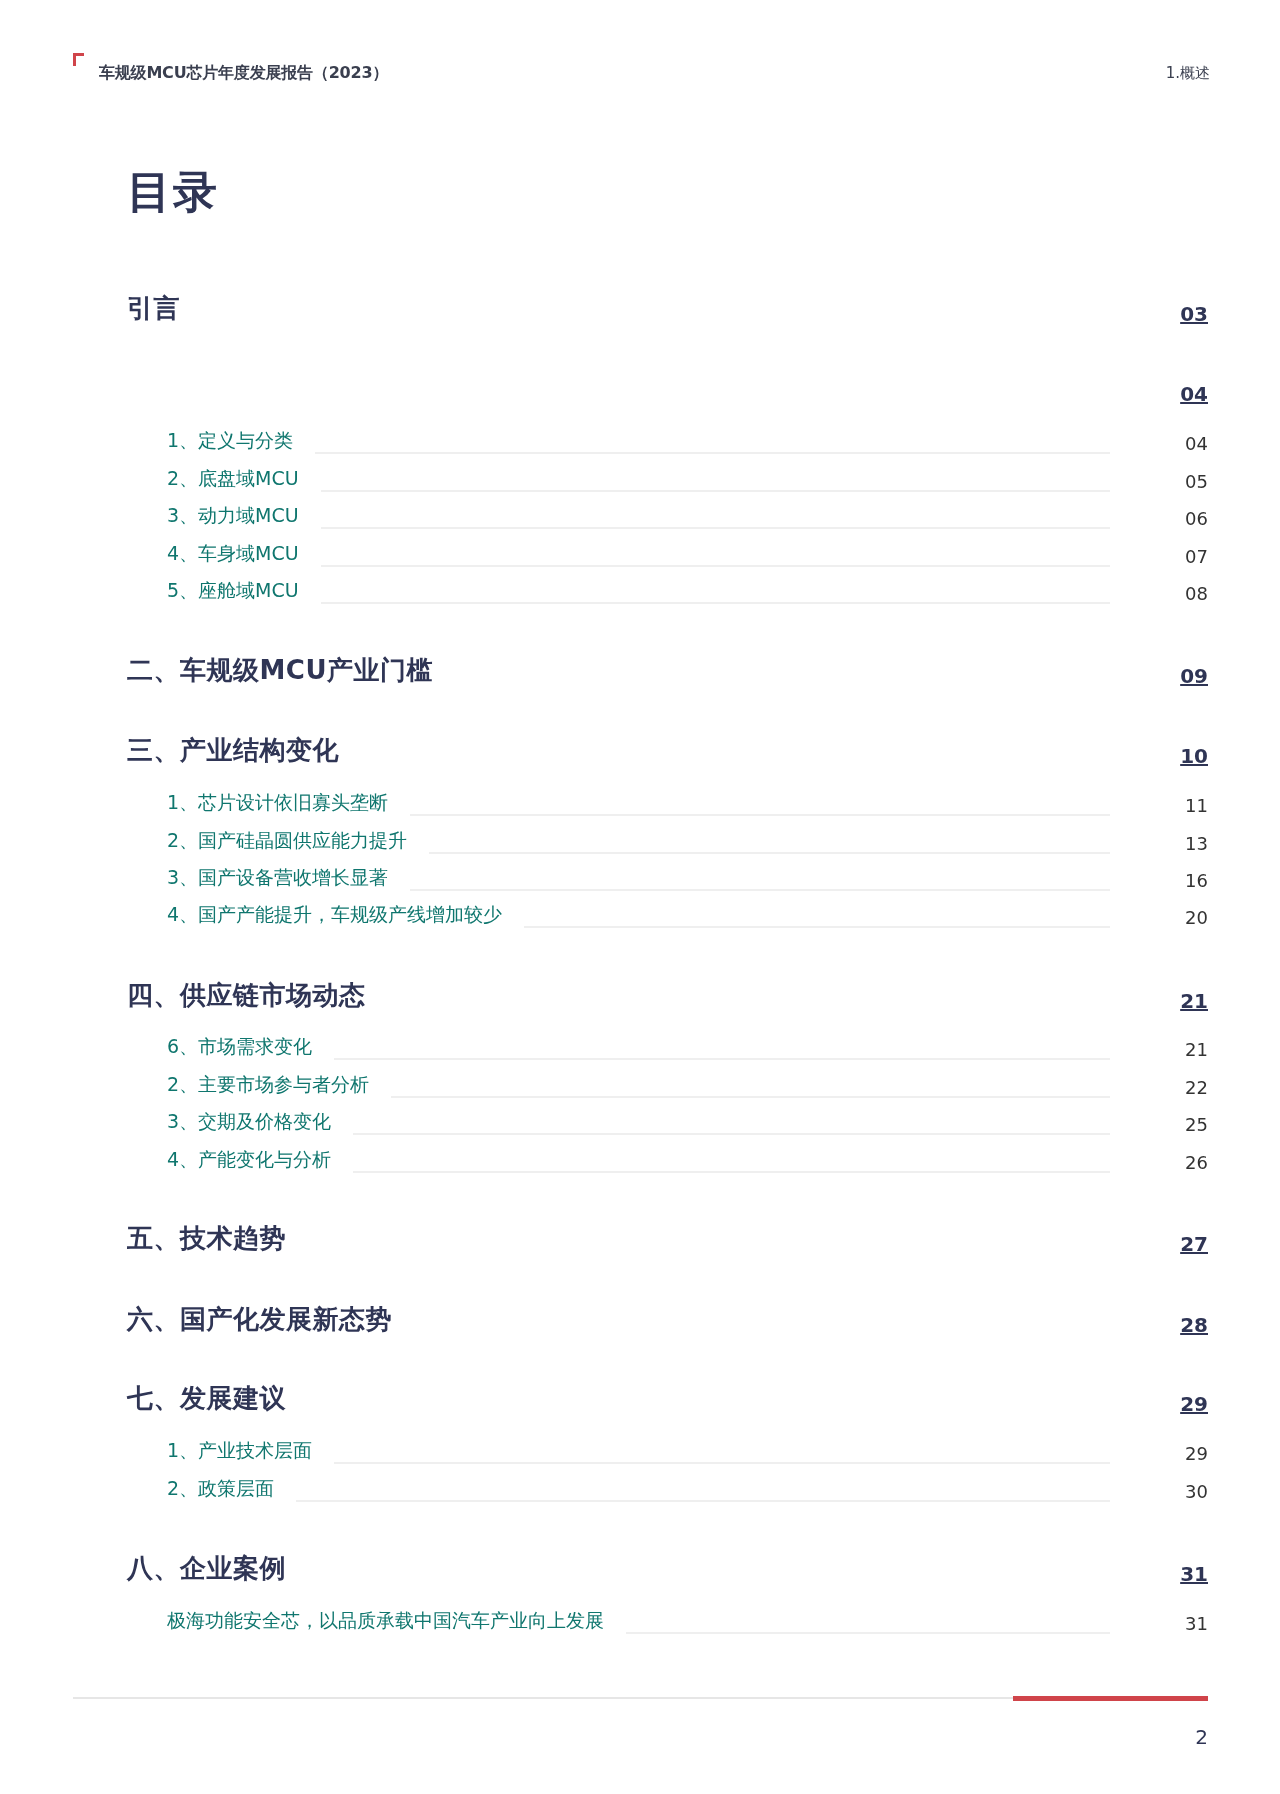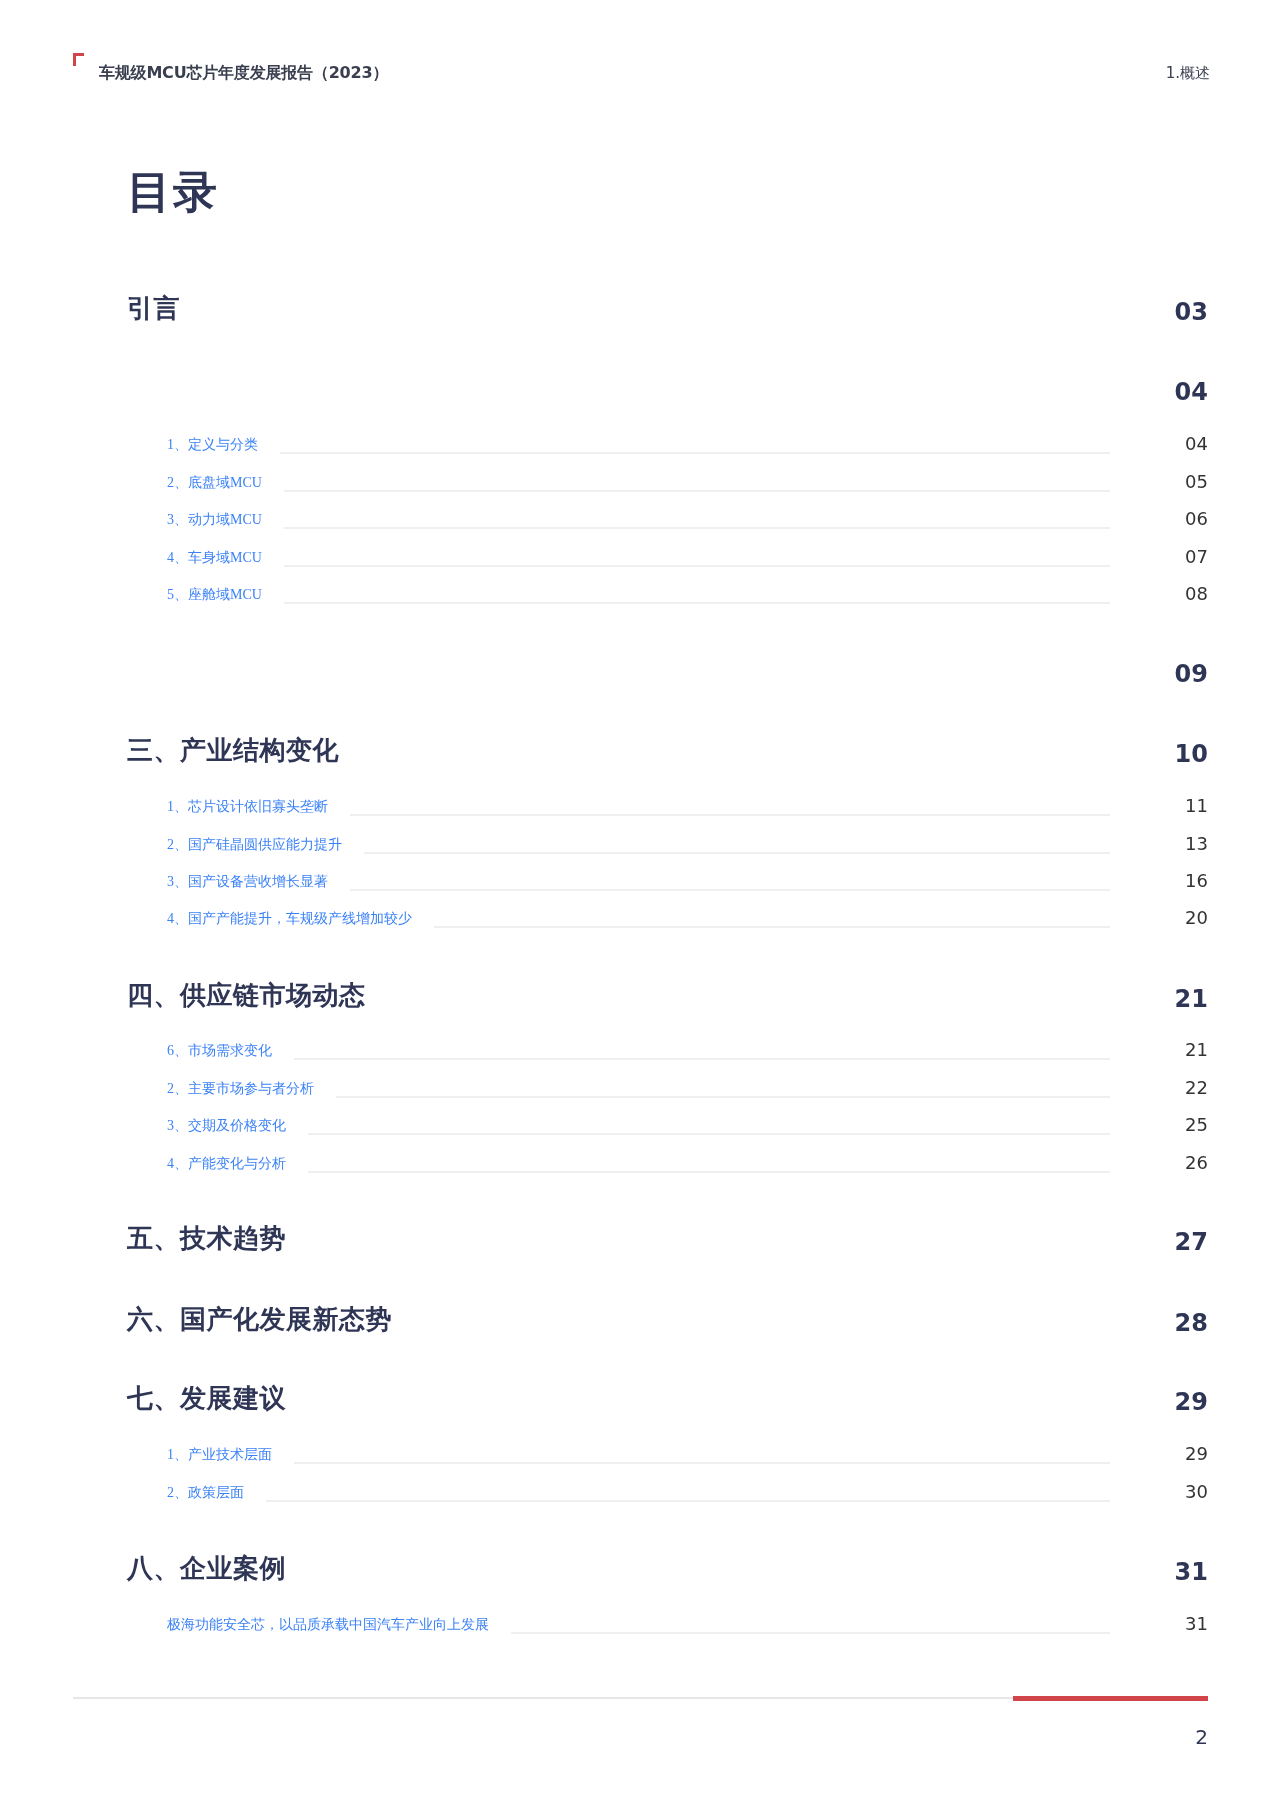--- a/index.html
+++ b/index.html
@@ -9,23 +9,23 @@
   .corner::before { content: ""; position: absolute; left: 0; top: 0; width: 11px; height: 3px; background: var(--accent); }
   .corner::after  { content: ""; position: absolute; left: 0; top: 0; width: 3px; height: 13px; background: var(--accent); }
   .hdr-title { position: absolute; left: 99px; top: 62px; font-size: 16px; color: #3a3f4f; line-height: 22px; white-space: nowrap; letter-spacing: -0.2px; font-weight: bold; }
   .hdr-section { position: absolute; right: 70px; top: 62px; font-size: 15px; color: #3a3f4f; line-height: 22px; }
   .page-title { position: absolute; left: 127px; top: 166px; font-size: 44px; font-weight: bold; color: #2f3555; line-height: 52px; letter-spacing: 2px; }
 
   .toc { position: absolute; left: 0; top: 0; width: 1280px; }
   .row { position: absolute; left: 127px; width: 1081px; display: flex; align-items: flex-end; }
   .row.h1 { height: 36px; }
   .row.h1 .label { font-size: 26px; font-weight: bold; color: #2f3555; white-space: nowrap; letter-spacing: 0.5px; }
-  .row.h1 .page { margin-left: auto; font-size: 24px; color: #2f3555; font-weight: 600; }
+  .row.h1 .page { margin-left: auto; font-size: 20px; color: #2f3555; font-weight: 600; text-decoration: underline; }
   .row.h2 { left: 167px; width: 1041px; height: 28px; }
-  .row.h2 .label { font-size: 14px; color: #3b82f6; white-space: nowrap; font-family: Liberation Serif, serif; }
+  .row.h2 .label { font-size: 19px; color: #0f766e; white-space: nowrap; }
   .row.h2 .leader { flex: 1; height: 2px; background: #efefef; margin: 0 74px 0 22px; }
   .row.h2 .page { font-size: 18px; color: #333333; min-width: 24px; text-align: right; }
 
   .foot-line { position: absolute; left: 73px; top: 1697px; width: 1135px; height: 2px; background: #e6e6e6; }
   .foot-red { position: absolute; left: 1013px; top: 1696px; width: 195px; height: 5px; background: var(--accent); }
   .foot-num { position: absolute; right: 72px; top: 1724px; font-size: 20px; color: #2f3555; line-height: 26px; }
 </style>
 </head>
 <body>
 
@@ -67,20 +67,21 @@
       <span class="leader"></span>
       <span class="page">07</span>
     </div>
     <div class="row h2" style="top:576px">
       <span class="label">5、座舱域MCU</span>
       <span class="leader"></span>
       <span class="page">08</span>
     </div>
 
     <div class="row h1" style="top:652px">
+      <span class="label">二、车规级MCU产业门槛</span>
       <span class="page">09</span>
     </div>
 
     <div class="row h1" style="top:732px">
       <span class="label">三、产业结构变化</span>
       <span class="page">10</span>
     </div>
     <div class="row h2" style="top:788px">
       <span class="label">1、芯片设计依旧寡头垄断</span>
       <span class="leader"></span>

